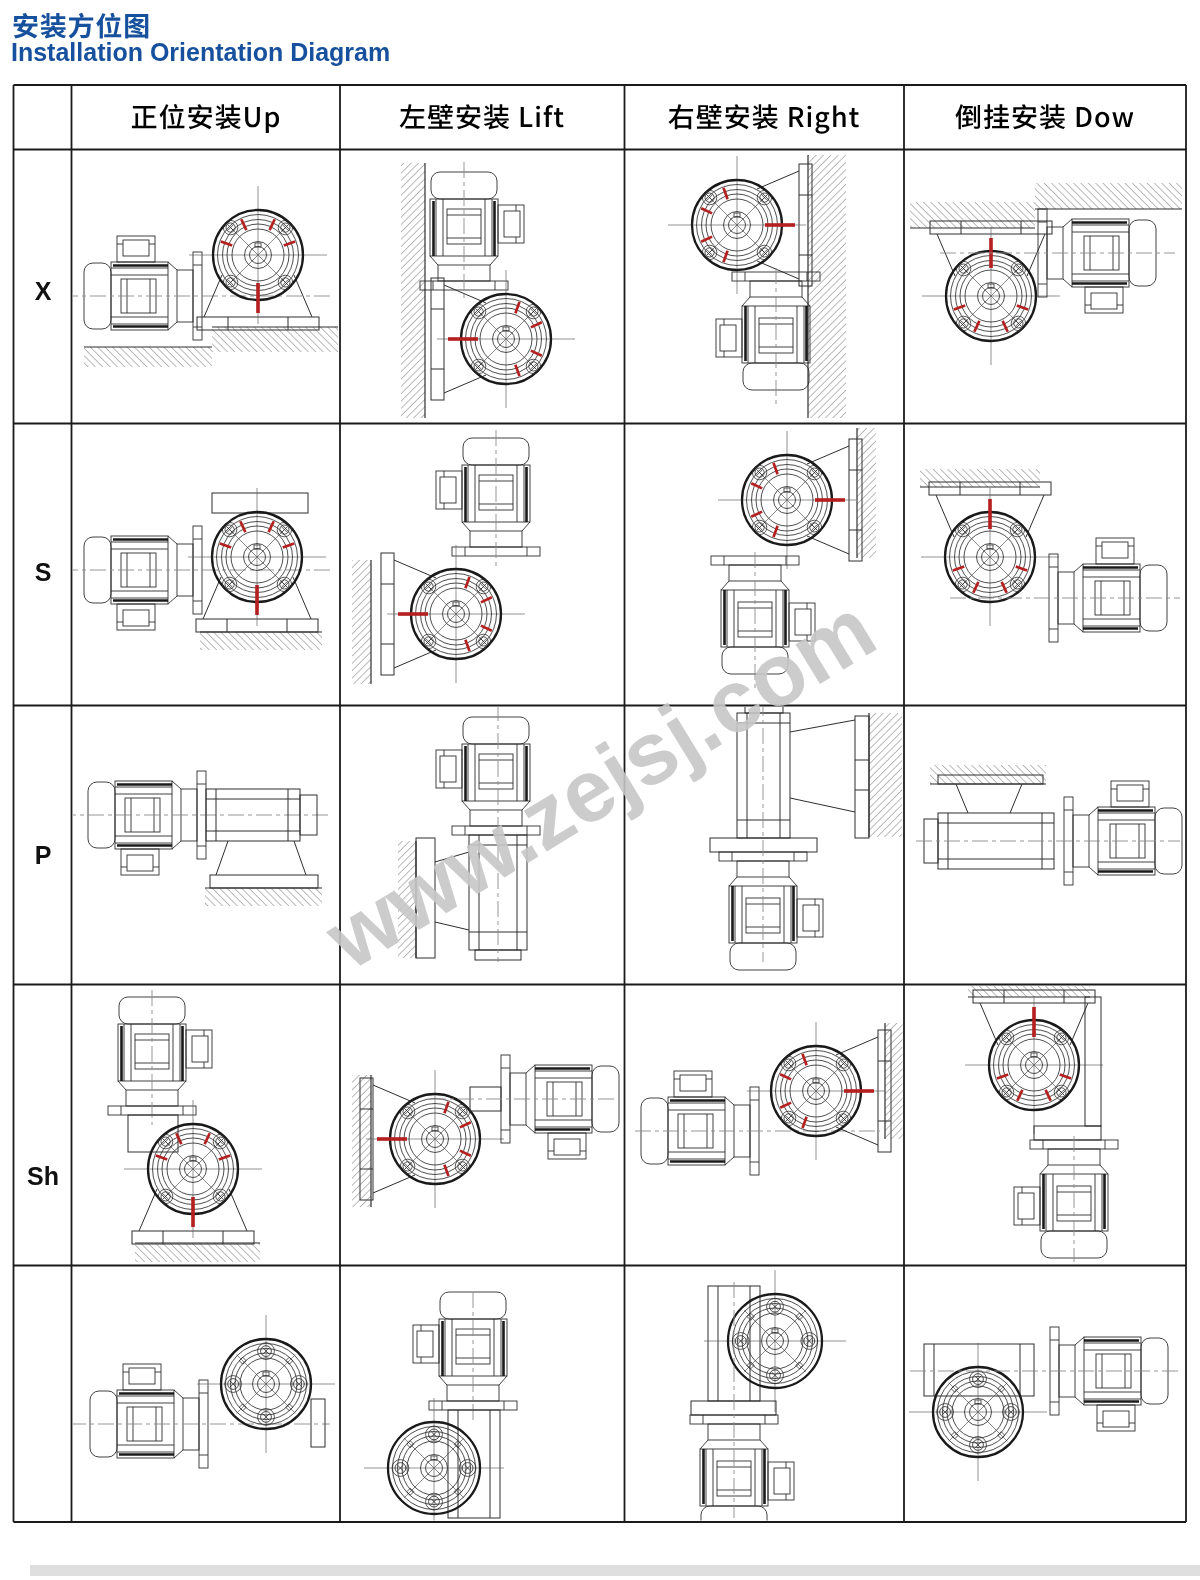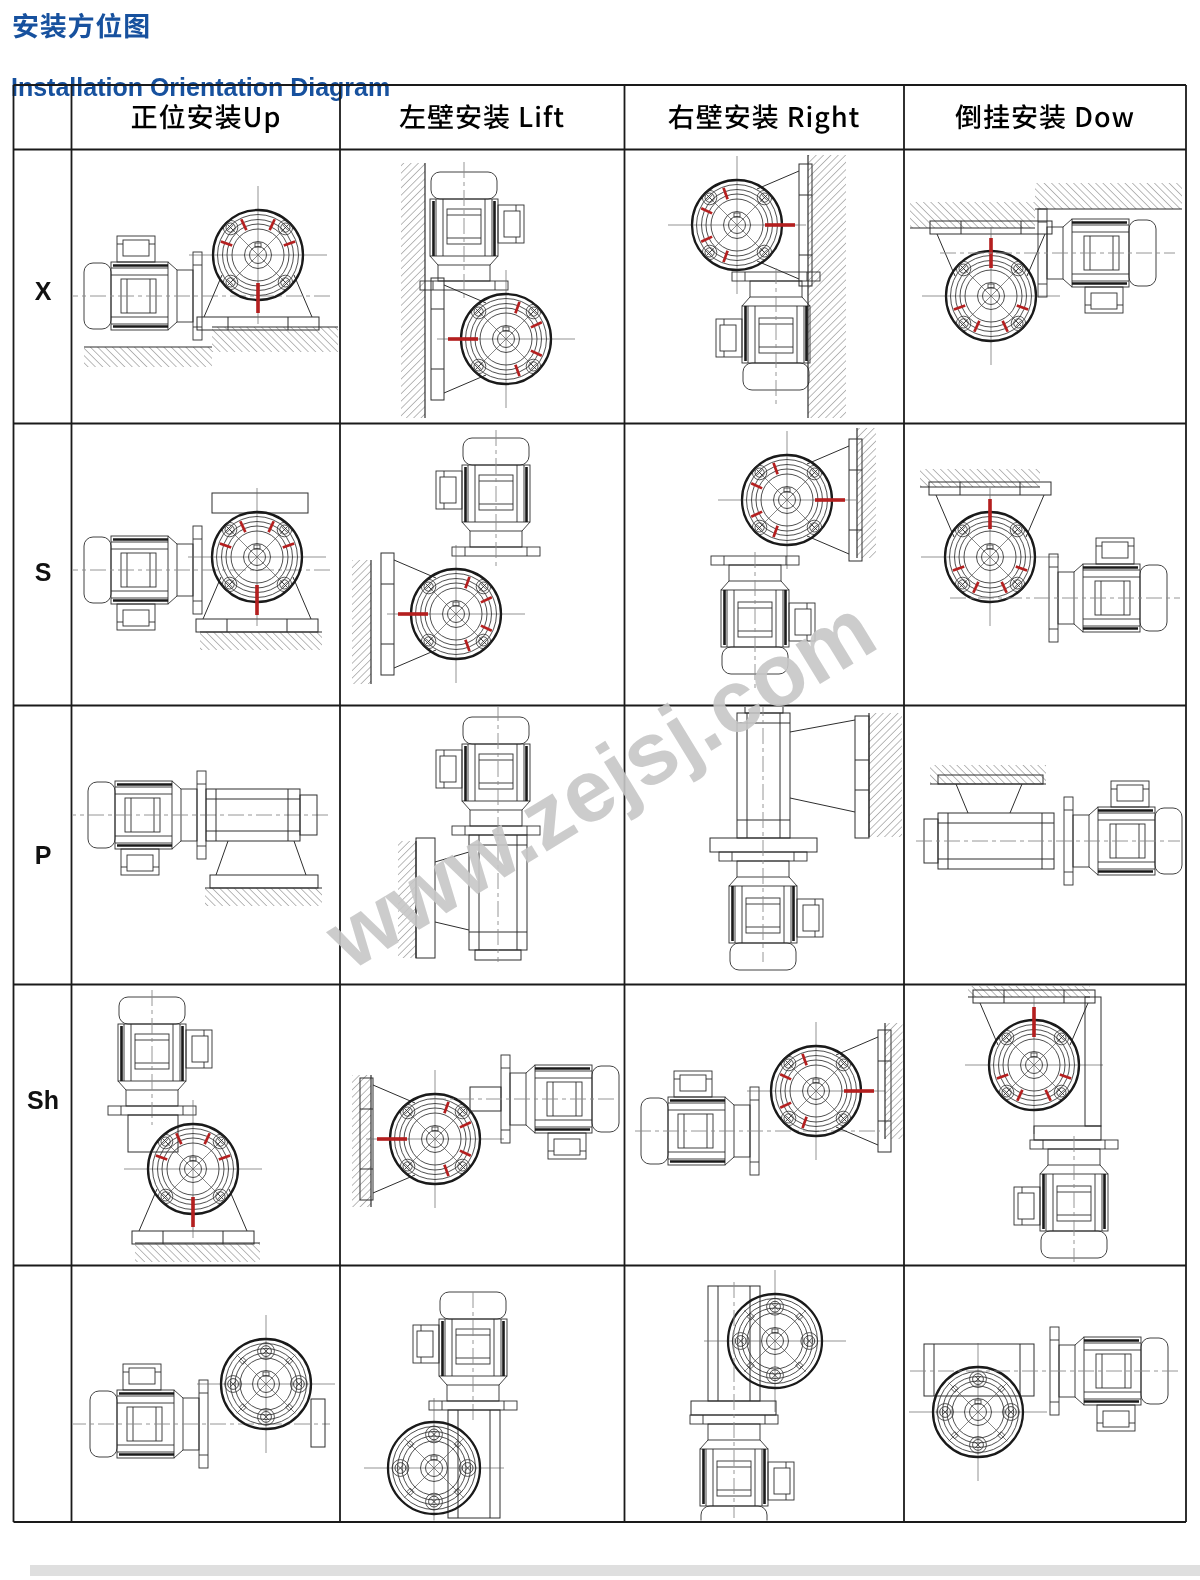--- a/index.html
+++ b/index.html
@@ -2,21 +2,21 @@
 <html><head><meta charset="utf-8">
 <style>
 html,body{margin:0;padding:0;background:#fff;}
 #page{position:relative;width:1200px;height:1580px;overflow:hidden;background:#fff;
 font-family:"Liberation Sans",sans-serif;}
 .rl{position:absolute;font-size:25px;color:#111;font-weight:bold;transform:translate(-50%,-50%);}
 </style></head>
 <body>
 <div id="page">
 
-<div style="position:absolute;left:11px;top:38px;font-size:25px;font-weight:bold;color:#17519e;margin-top:35px;">Installation Orientation Diagram</div>
+<div style="position:absolute;left:11px;top:38px;font-size:25px;font-weight:bold;color:#17519e;">Installation Orientation Diagram</div>
 <svg width="1200" height="1580" viewBox="0 0 1200 1580" xmlns="http://www.w3.org/2000/svg" font-family="Liberation Sans, sans-serif" style="position:absolute;left:0;top:0">
       <defs>
         <pattern id="hatA" width="5.2" height="5.2" patternUnits="userSpaceOnUse" patternTransform="rotate(-45)">
           <line x1="0" y1="0" x2="0" y2="5.2" stroke="#555" stroke-width="0.8"></line>
         </pattern>
         <pattern id="hatB" width="5.2" height="5.2" patternUnits="userSpaceOnUse" patternTransform="rotate(45)">
           <line x1="0" y1="0" x2="0" y2="5.2" stroke="#555" stroke-width="0.8"></line>
         </pattern>
         <clipPath id="cx1">
           <rect x="73.0" y="151.0" width="265.5" height="271.0"></rect>
@@ -1412,15 +1412,15 @@
       </g>
       <text x="0" y="0" transform="translate(616,809) rotate(-31.5)" text-anchor="middle" font-size="88" fill="#c6c6c6" fill-opacity="0.9" font-weight="bold">www.zejsj.com</text>
     </svg>
 
 <div class="rl" style="left:43px;top:291px;">X</div>
 
 <div class="rl" style="left:43px;top:572px;">S</div>
 
 <div class="rl" style="left:43px;top:855px;">P</div>
 
-<div class="rl" style="left:43px;top:1100px;">Sh</div>
+<div class="rl" style="left:43px;top:1176px;">Sh</div>
 
 <div style="position:absolute;left:30px;top:1565px;width:1170px;height:11px;background:#dfdfdf;"></div>
 </div>
 </body></html>

